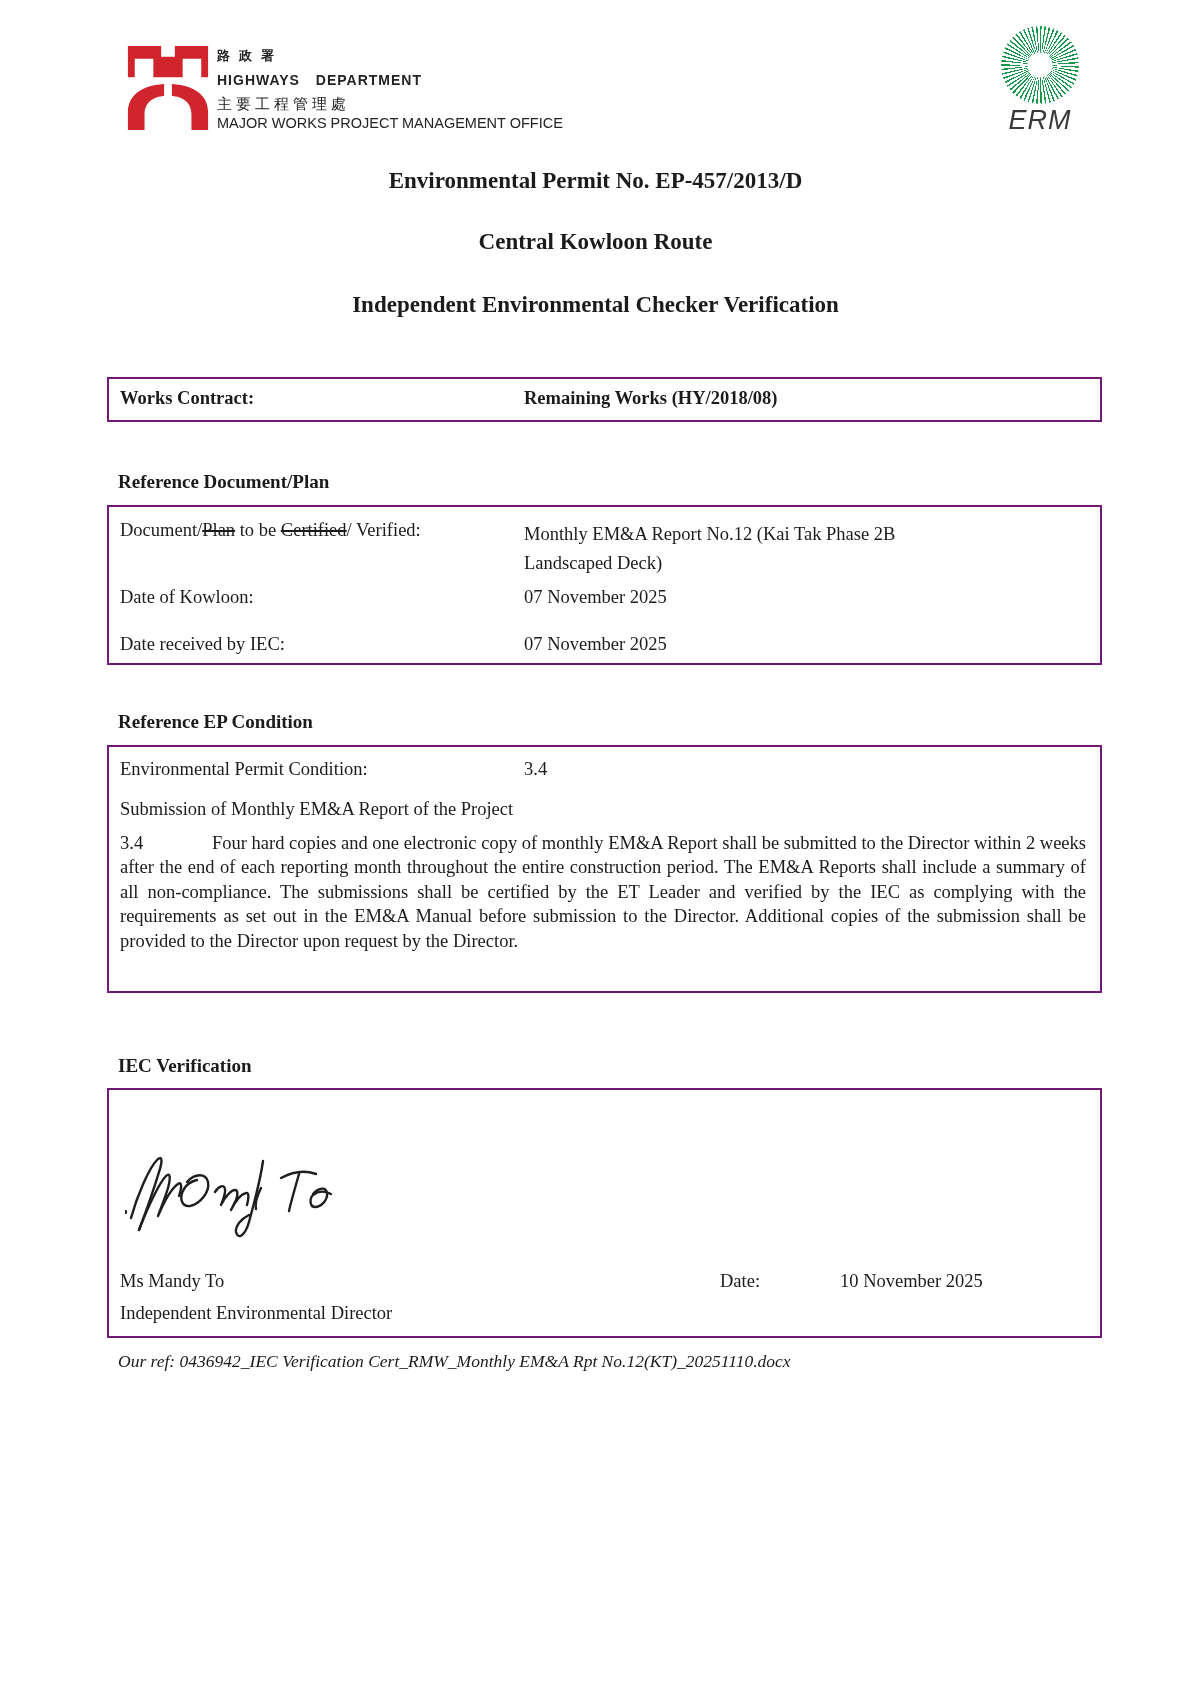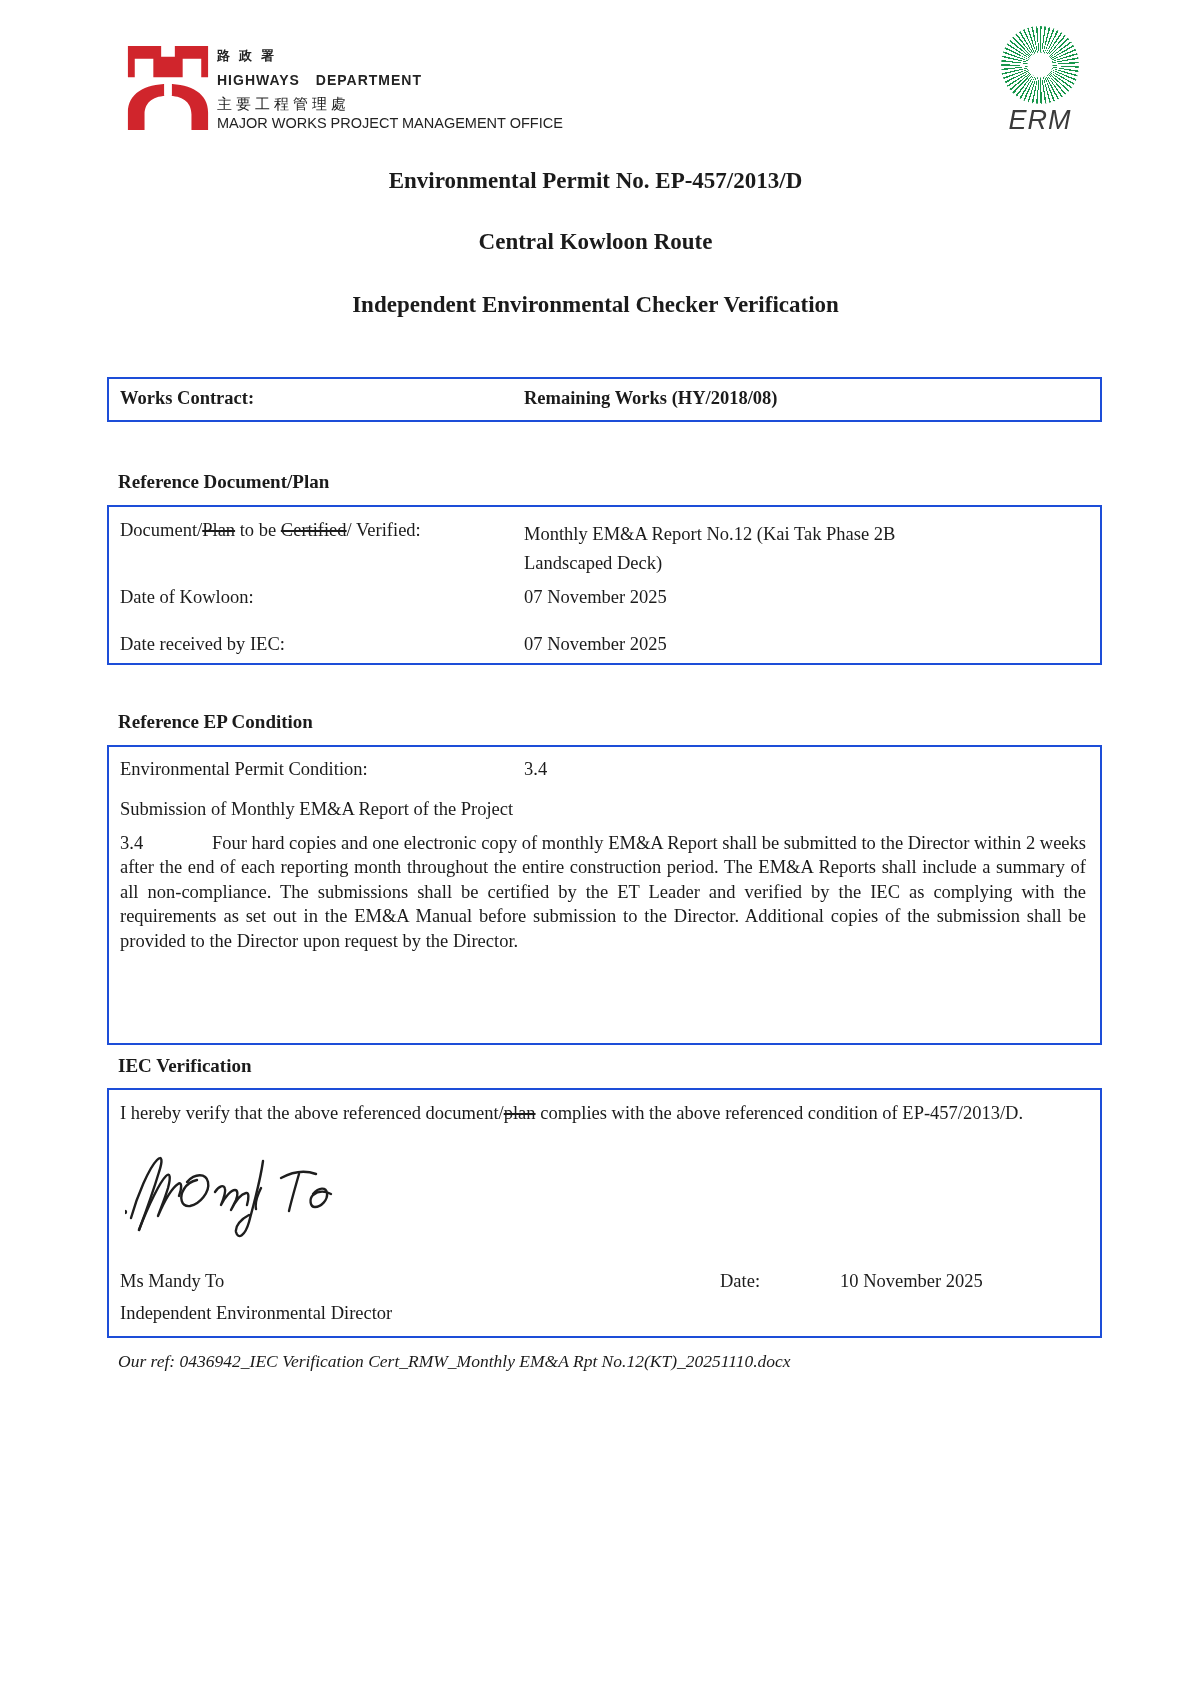--- a/index.html
+++ b/index.html
@@ -19,24 +19,24 @@
     width:78px;height:78px;margin:0 auto;border-radius:50%;
     background:
       radial-gradient(circle,#ffffff 0 12px,rgba(255,255,255,0) 13px),
       repeating-conic-gradient(#16964a 0deg 2.4deg,#ffffff 2.4deg 6.55deg);
   }
   .erm-word{font-family:"Liberation Sans","DejaVu Sans",sans-serif;font-size:27px;color:#3a3a3a;letter-spacing:1px;margin-top:1px;font-style:italic;}
   
   .title{position:absolute;left:0;width:1191px;text-align:center;font-weight:bold;font-size:23px;}
   .t1{top:168px;} .t2{top:229px;} .t3{top:292px;}
   
-  .box{position:absolute;left:107px;width:995px;border:2px solid #1d4ed8;background:#fff;box-sizing:border-box;}
+  .box{position:absolute;left:107px;width:995px;border:2px solid #701a75;background:#fff;box-sizing:border-box;}
   .box-works{top:377px;height:45px;}
   .box-refdoc{top:505px;height:160px;}
-  .box-ep{top:745px;height:300px;}
+  .box-ep{top:745px;height:248px;}
   .box-iec{top:1088px;height:250px;}
   .sec-head{position:absolute;left:118px;font-weight:bold;font-size:19px;}
   .h-refdoc{top:471px;} .h-ep{top:711px;} .h-iec{top:1055px;}
   .cell{position:absolute;font-size:18.5px;white-space:nowrap;}
   .lbl{left:11px;} .val{left:415px;}
   .bold{font-weight:bold;}
   .wrapval{white-space:normal;width:445px;line-height:29px;}
   .strike{text-decoration:line-through;text-decoration-thickness:1.5px;}
   .subject{position:absolute;left:11px;top:52px;font-size:18.5px;}
   .clause{position:absolute;left:11px;top:84px;width:966px;font-size:18.5px;line-height:24.4px;text-align:justify;}
@@ -98,21 +98,20 @@
     <span class="cell lbl" style="top:12px;">Environmental Permit Condition:</span>
     <span class="cell val" style="top:12px;">3.4</span>
 
     <div class="subject">Submission of Monthly EM&amp;A Report of the Project</div>
 
     <div class="clause"><span class="clause-no">3.4</span><span>Four hard copies and one electronic copy of monthly EM&amp;A Report shall be submitted to the Director within 2 weeks after the end of each reporting month throughout the entire construction period. The EM&amp;A Reports shall include a summary of all non-compliance. The submissions shall be certified by the ET Leader and verified by the IEC as complying with the requirements as set out in the EM&amp;A Manual before submission to the Director. Additional copies of the submission shall be provided to the Director upon request by the Director.</span></div>
   </div>
 
   <div class="sec-head h-iec">IEC Verification</div>
   <div class="box box-iec">
-    <div class="statement"><span>I hereby verify that the above referenced document/</span><span class="strike">plan</span><span> complies with the above referenced condition of EP-457/2013/D.</span></div>
 
     <svg class="signature" viewBox="0 0 256 96" aria-hidden="true">
       <g fill="none" stroke="#1e1e1e" stroke-width="2.4" stroke-linecap="round" stroke-linejoin="round">
         <path d="M6,70 C12,48 24,20 32,12 C37,7 38,12 34,24 C28,44 20,66 14,82"></path>
         <path d="M14,82 C24,56 35,34 41,28 C45,24 46,29 43,40 C39,53 35,62 33,68 C39,54 47,40 53,36 C57,33 57,40 54,48"></path>
         <path d="M62,34 C70,25 81,25 83,34 C85,44 75,56 65,58 C56,59 54,49 59,41 C62,36 67,33 72,32"></path>
         <path d="M90,44 C94,38 99,36 100,41 C101,45 98,52 96,57 C100,49 106,42 110,42 C113,42 113,47 111,52 C109,56 107,60 106,62 C110,54 116,46 121,45 C124,44 124,50 122,57"></path>
         <path d="M138,13 C136,28 130,52 124,74 C120,88 113,92 111,84 C110,78 116,71 124,67"></path>
         <path d="M136,40 C132,48 130,56 131,61"></path>
         <path d="M156,30 C167,24 180,22 191,26"></path>

